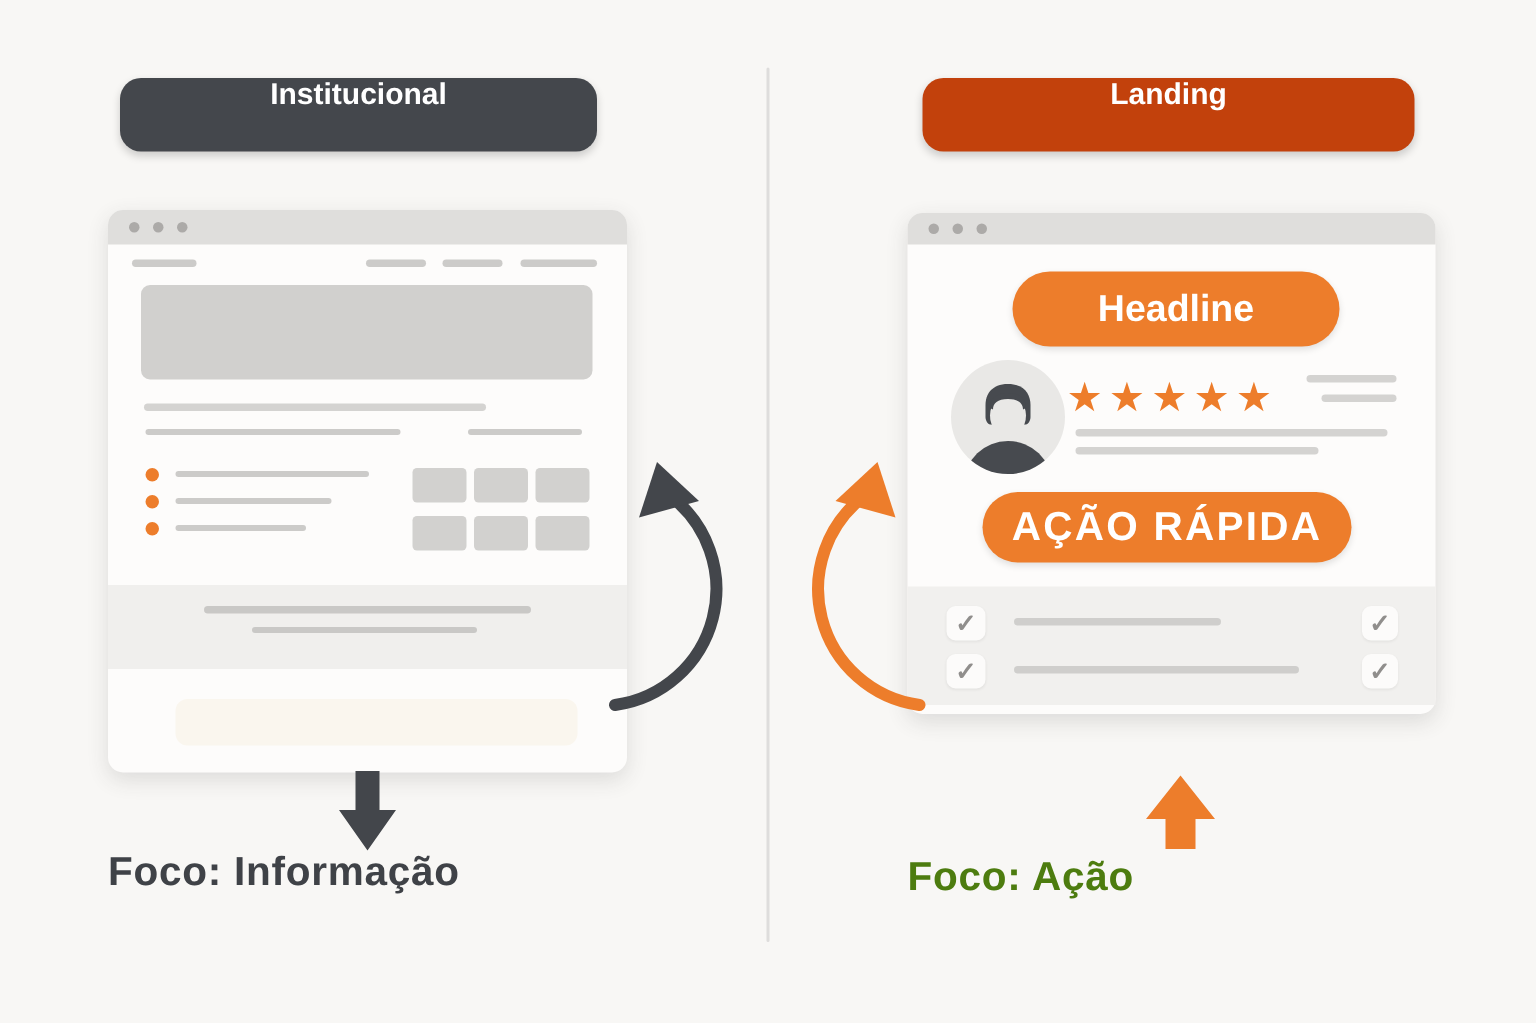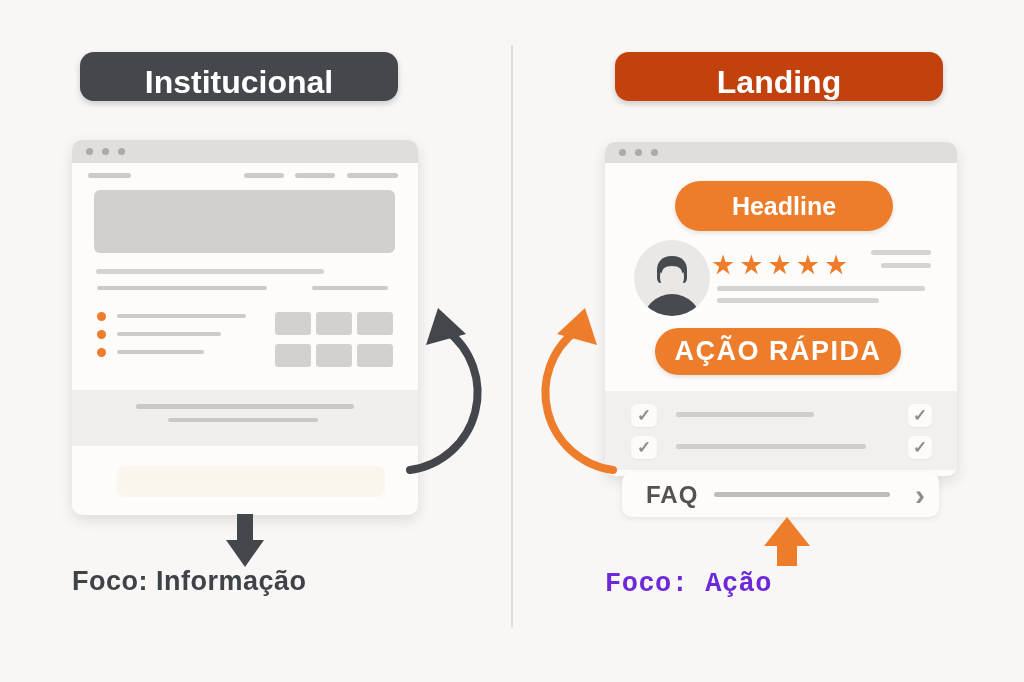--- a/index.html
+++ b/index.html
@@ -6,22 +6,22 @@
   html,body { background:#e9e8e6; }
   #stage {
     position:relative; width:1024px; height:682px; overflow:hidden;
     background:#f8f7f5;
     font-family:"Liberation Sans", sans-serif;
   }
   .abs { position:absolute; }
   .bar { position:absolute; background:#cccbc9; border-radius:4px; }
   .badge {
     position:absolute; top:52px; height:49px; border-radius:14px;
-    display:flex; align-items:flex-end; justify-content:center;
-    color:#fff; font-size:32px; font-weight:bold;
+    display:flex; align-items:flex-start; justify-content:center;
+    color:#fff; font-size:20px; font-weight:bold;
     box-shadow:0 3px 6px rgba(0,0,0,0.18);
   }
   .badge-dark { background:#44474c; }
   .badge-orange { background:#c2410c; }
   .window {
     position:absolute; background:#fdfcfb; border-radius:10px;
     box-shadow:0 5px 14px rgba(60,58,55,0.14);
   }
   .titlebar {
     position:absolute; top:0; left:0; right:0; height:23px;
@@ -171,28 +171,23 @@
     </div>
 
     <div class="checkbox" style="left:26px; top:294px;">
       <span>✓</span>
     </div>
     <div class="bar" style="left:71px; top:302px; width:190px; height:5px; background:#cfcecc;"></div>
     <div class="checkbox" style="left:303px; top:294px; width:24px;">
       <span>✓</span>
     </div>
 
-    <div class="faq-bar" style="left:17px; top:330px; width:317px; height:45px;">
-      <span style="margin-left:24px; font-size:24px; font-weight:bold; color:#55534f; letter-spacing:1px;">FAQ</span>
-      <div class="bar" style="position:static; margin-left:16px; width:176px; height:5px; background:#bdbcba; border-radius:3px;"></div>
-      <span class="chev">›</span>
-    </div>
-  </div>
-
-  <div class="focus-label" style="left:605px; top:569px; width:352px; color:#6d28d9;font-family:Liberation Mono, monospace;">
+  </div>
+
+  <div class="focus-label" style="left:605px; top:569px; width:352px; color:#4d7c0f;">
     <span>Foco: Ação</span>
   </div>
 
   <svg class="overlay" width="1024" height="682" viewBox="0 0 1024 682">
 
     <g>
       <path d="M 410 470 A 78 78 0 0 0 446 330" fill="none" stroke="#43464b" stroke-width="8" stroke-linecap="round"></path>
       <polygon points="438,308 466,334 426,345" fill="#43464b"></polygon>
     </g>
 

